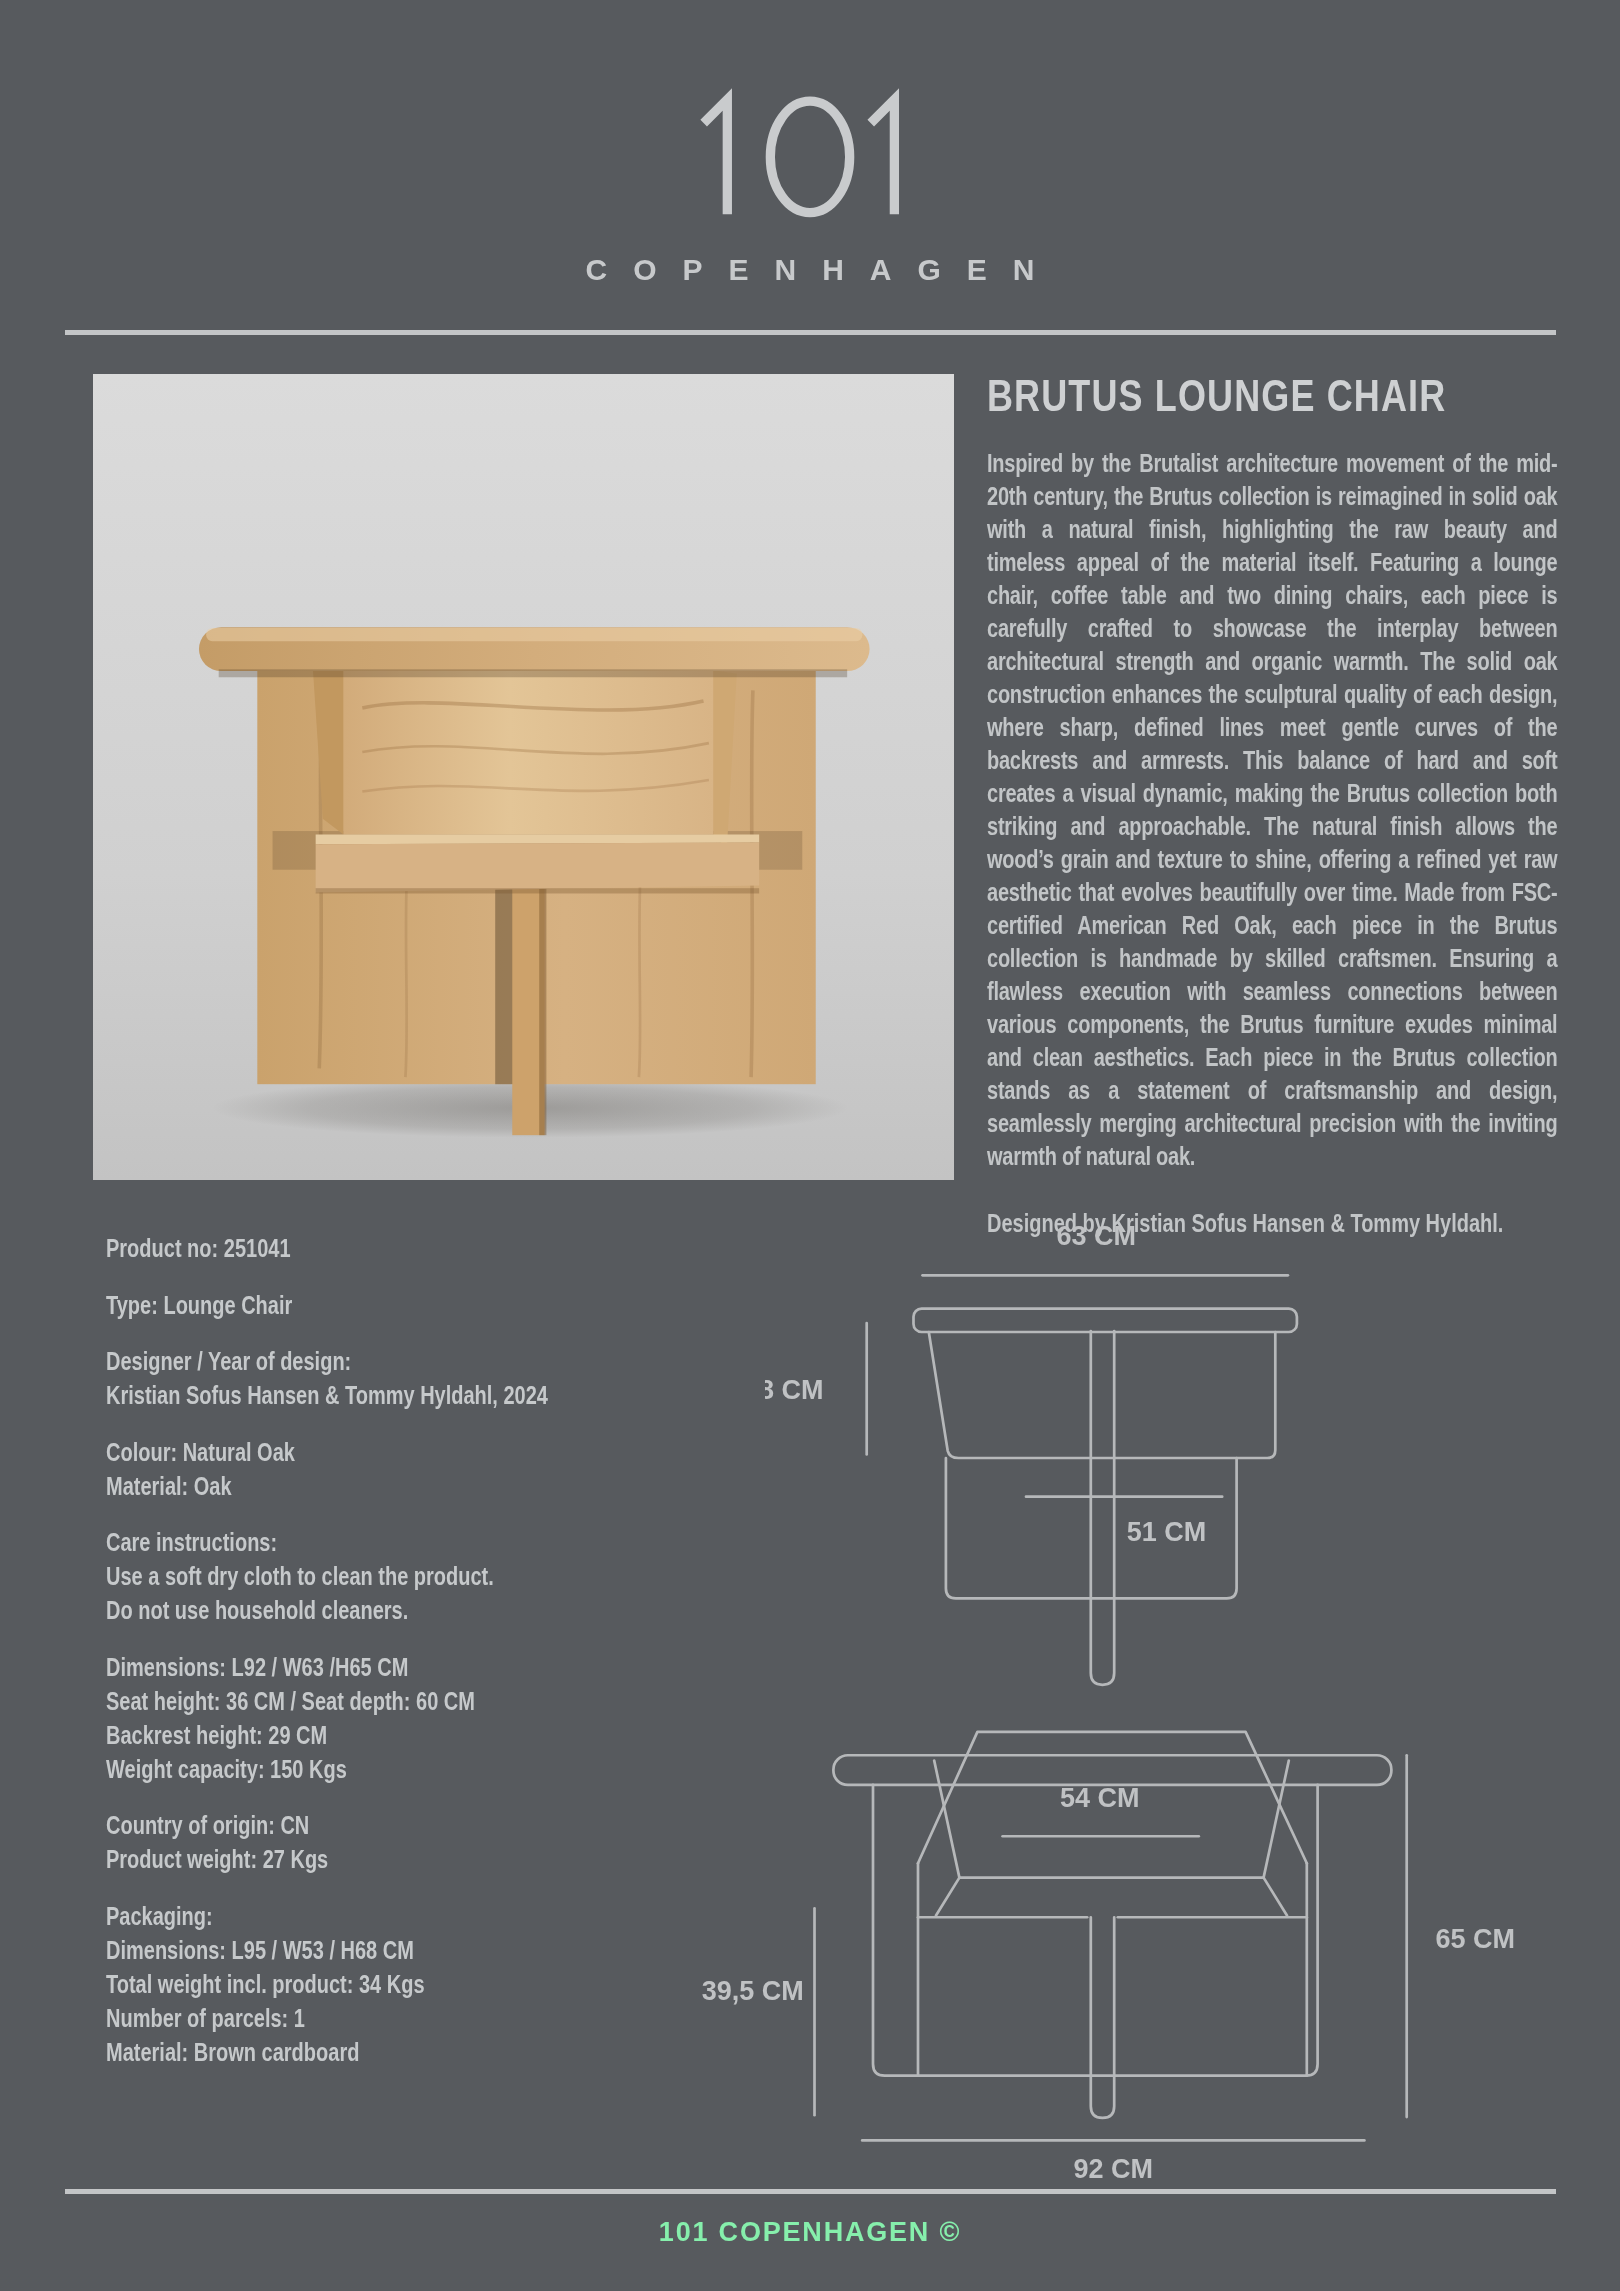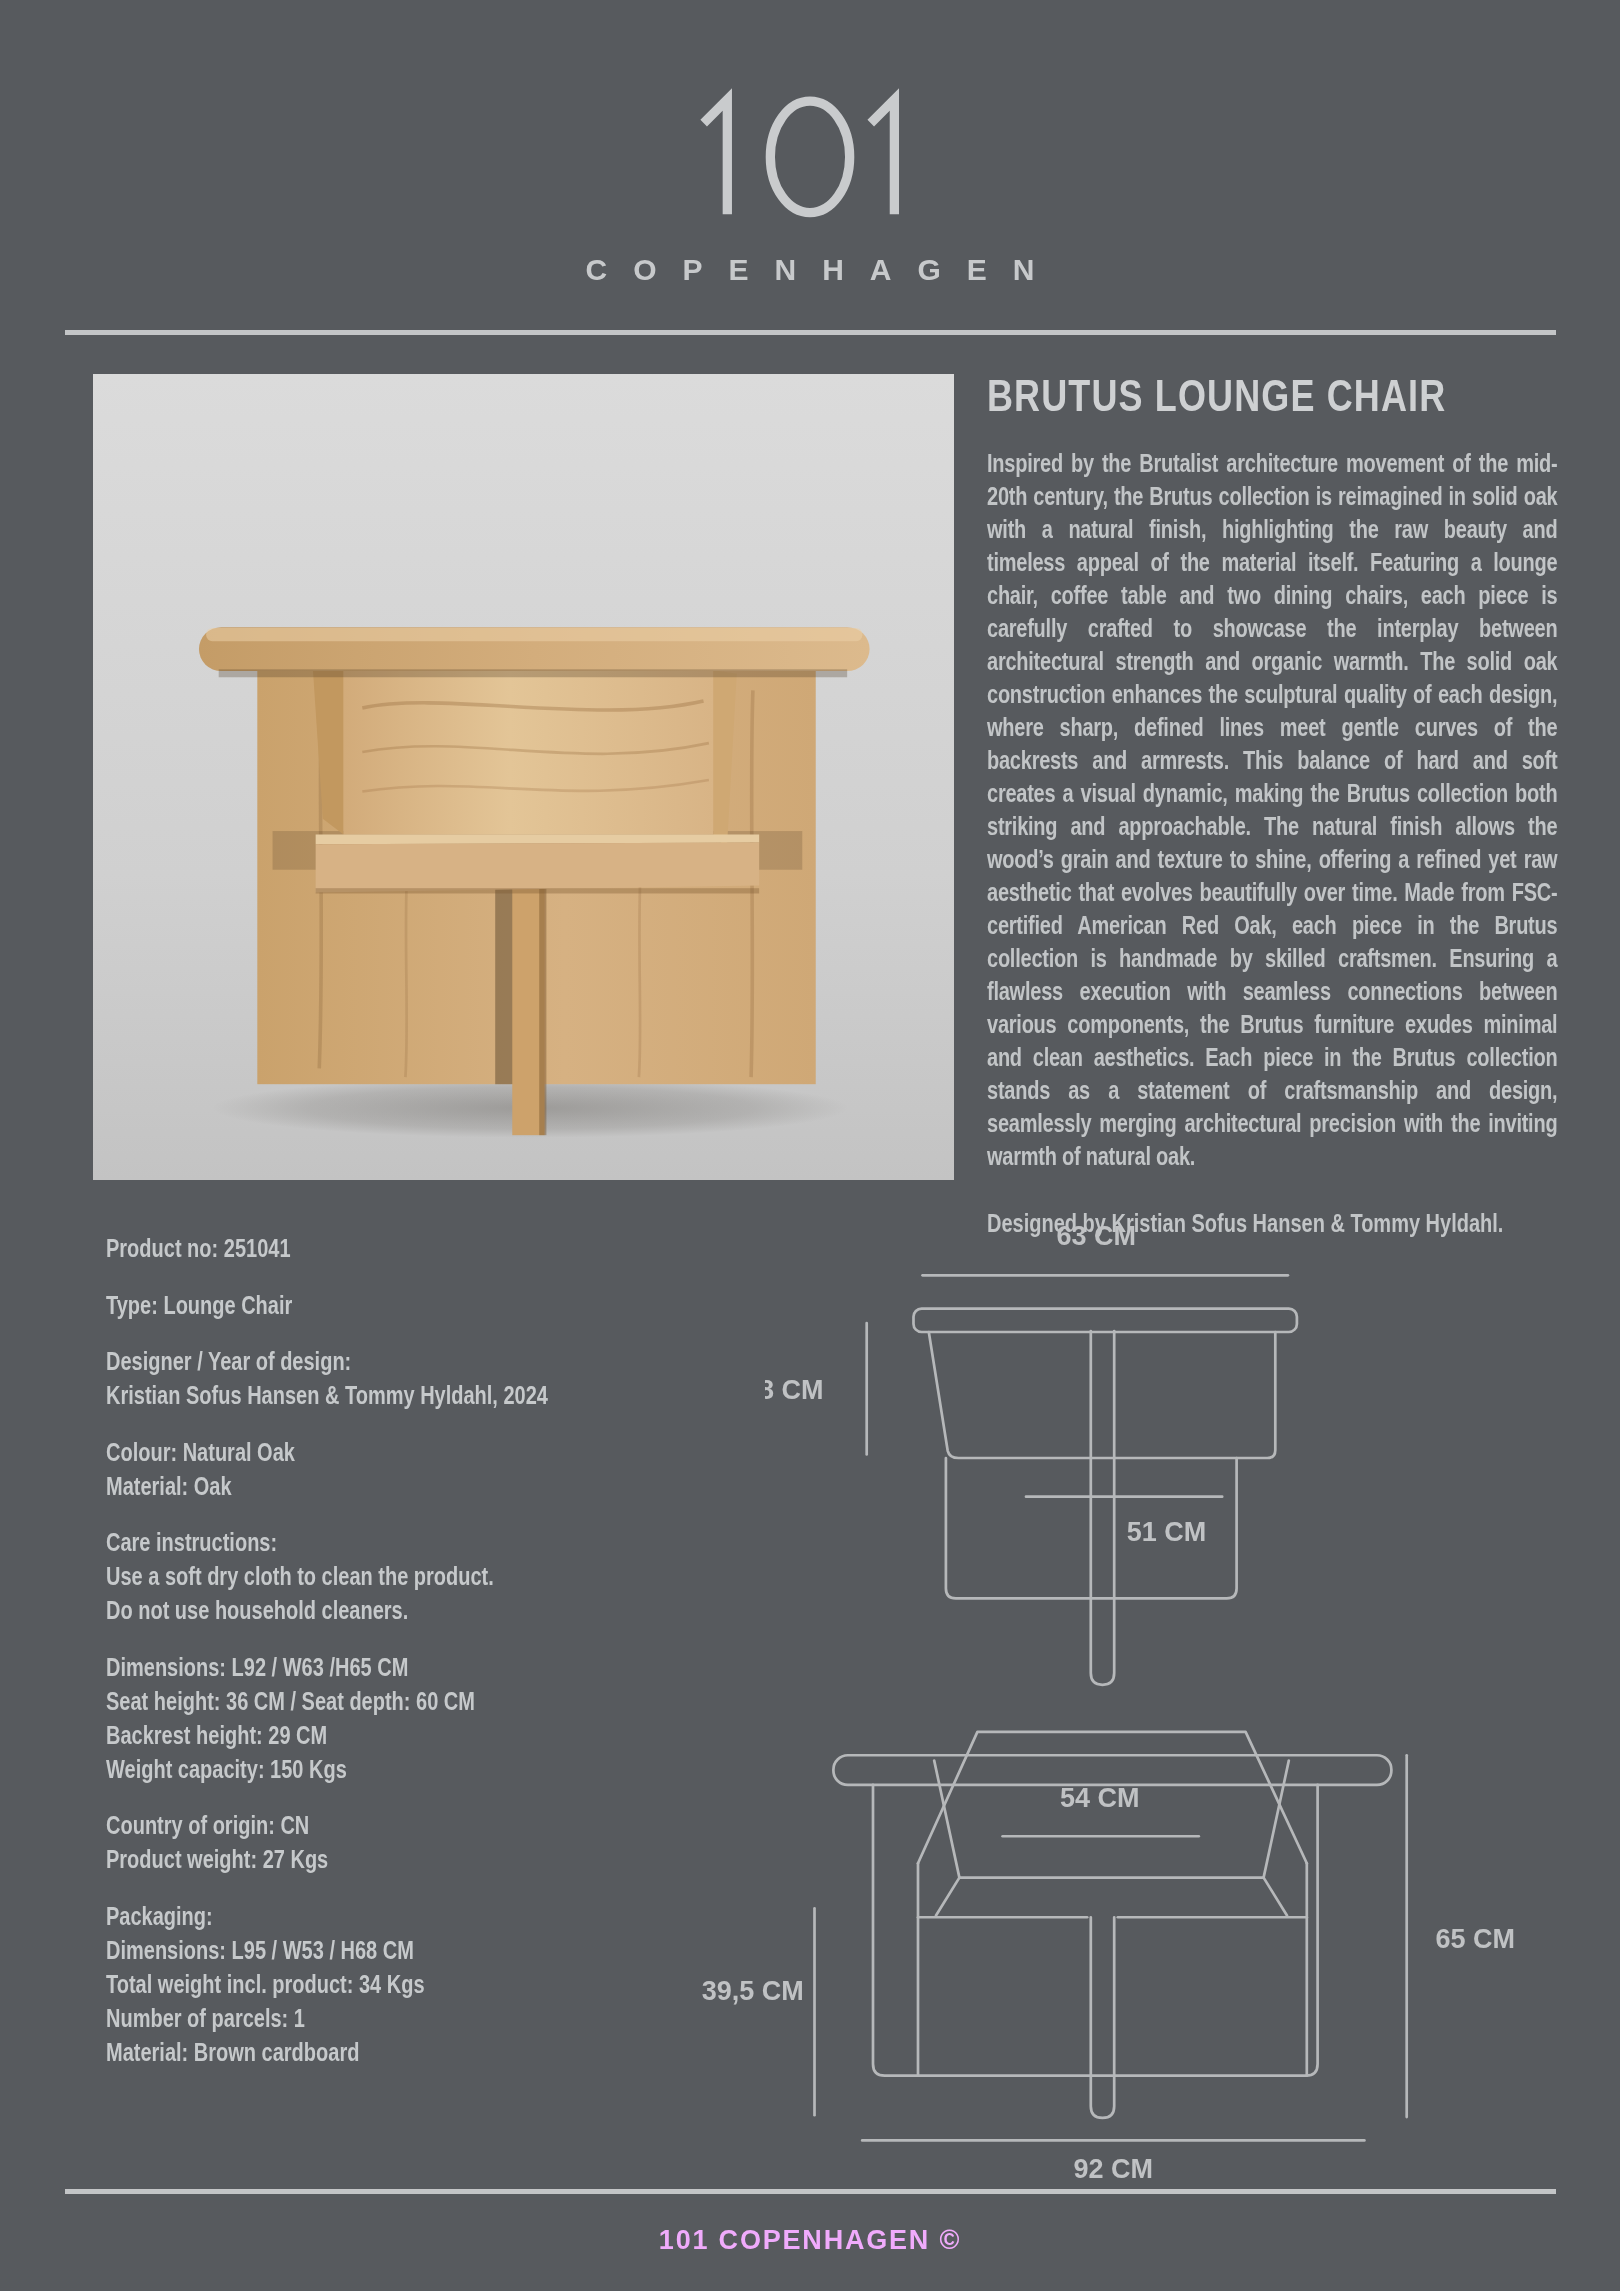--- a/index.html
+++ b/index.html
@@ -56,21 +56,21 @@
   
   svg text.dim{
     font-family:"Liberation Sans",sans-serif;font-weight:bold;
     font-size:30px;fill:#c0c2c4;letter-spacing:0px;
   }
   .stroke{fill:none;stroke:#b6b8ba;stroke-width:3;stroke-linecap:round;stroke-linejoin:round;}
 
   
   #footer-copy{
     left:0;right:0;top:2217px;text-align:center;
-    font-size:27px;font-weight:bold;letter-spacing:1.8px;color:#f0abfc;margin-top:8px;
+    font-size:27px;font-weight:bold;letter-spacing:1.8px;color:#86efac;
   }
 </style>
 </head>
 <body>
 
 <div class="abs" id="logo-wrap">
   <svg width="254" height="135" viewBox="0 0 300 160" aria-hidden="true">
     <g fill="none" stroke="#c9cbcd" stroke-width="11">
       <path d="M24,44 L52,16 L52,152"></path>
       <ellipse cx="150" cy="84" rx="47" ry="66"></ellipse>

